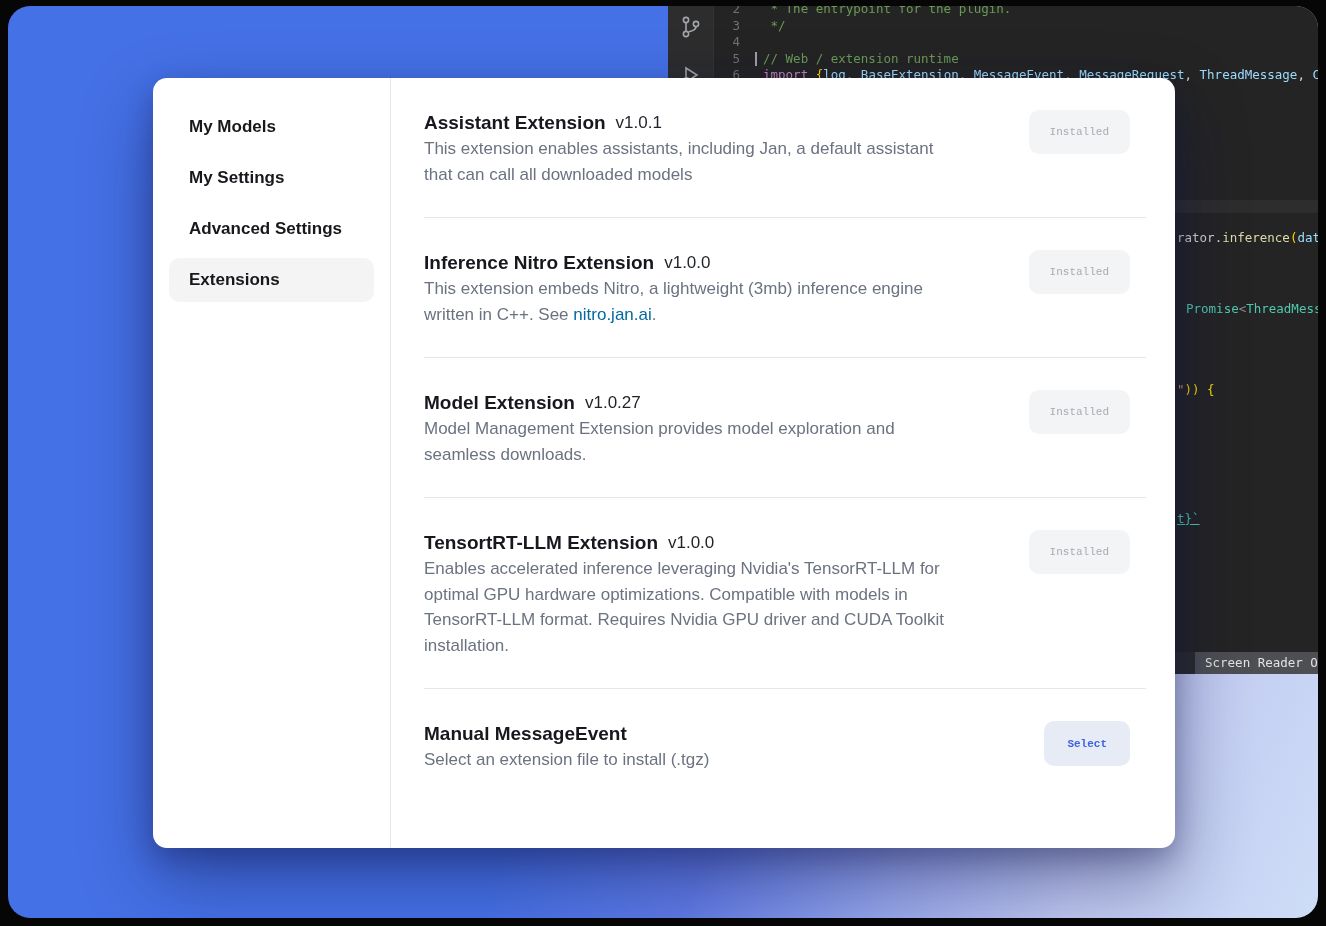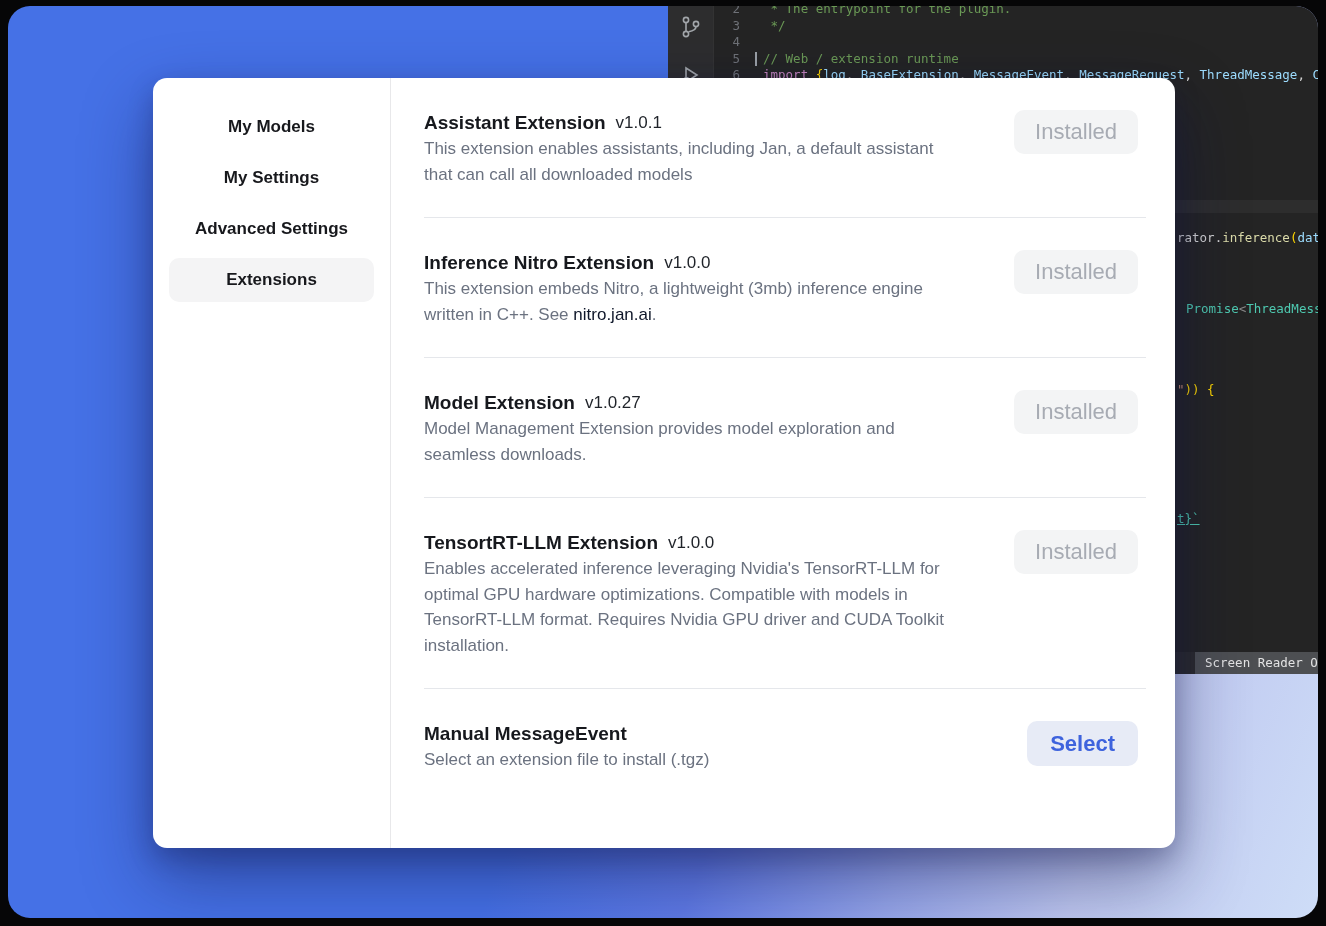--- a/index.html
+++ b/index.html
@@ -49,34 +49,34 @@
 
   
   .modal { position:absolute; left:145px; top:72px; width:1022px; height:770px;
            background:#FFFFFF; border-radius:14px; display:flex; overflow:hidden;
            box-shadow:0 30px 70px rgba(15,20,70,.45), 0 10px 24px rgba(15,20,70,.25); }
 
   .sidebar { width:238px; flex:0 0 238px; border-right:1px solid #E8E8EA;
              padding:27px 16px 0 16px; }
   .side-item { height:44px; line-height:44px; padding:0 20px; border-radius:10px;
                font-size:17px; font-weight:700; color:#17181C; margin-bottom:7px;
-               cursor:pointer; white-space:nowrap;text-align:center; }
+               cursor:pointer; white-space:nowrap; }
   .side-item.active { background:#F4F4F5; }
 
   .content { flex:1; padding:0 29px 0 33px; overflow:hidden; }
   .entry { padding:32px 0 30px 0; border-bottom:1px solid #E5E7EB; position:relative; }
   .entry.last { border-bottom:none; }
   .title-row { display:flex; align-items:center; }
   .ext-name { font-size:19px; font-weight:700; color:#16181D; line-height:26px; }
   .ext-version { font-size:17px; font-weight:400; color:#1F2329; margin-left:10px; line-height:26px; }
   .ext-desc { margin-top:0; font-size:17px; line-height:25.5px; color:#6B7280;
               max-width:585px; white-space:pre-line; }
-  .ext-desc a { color:#0f172a; text-decoration:none; cursor:pointer; }
-  .btn { position:absolute; right:8px; top:32px; height:44px; border:none; border-radius:10px;
-         font-family:Liberation Sans, sans-serif; font-size:22px; cursor:pointer; }
+  .ext-desc a { color:#0369a1; text-decoration:none; cursor:pointer; }
+  .btn { position:absolute; right:16px; top:32px; height:44px; border:none; border-radius:10px;
+         font-family:Liberation Mono, monospace; font-size:11px; cursor:pointer; }
   .btn-installed { background:#F3F4F5; color:#A7ABB3; padding:0 21px; }
   .btn-select { background:#E7EBF6; color:#3E63DD; font-weight:700; padding:0 23px; height:45px; }
 </style>
 </head>
 <body>
 
 <div class="stage">
   <div class="screen">
 
     <div class="editor">

